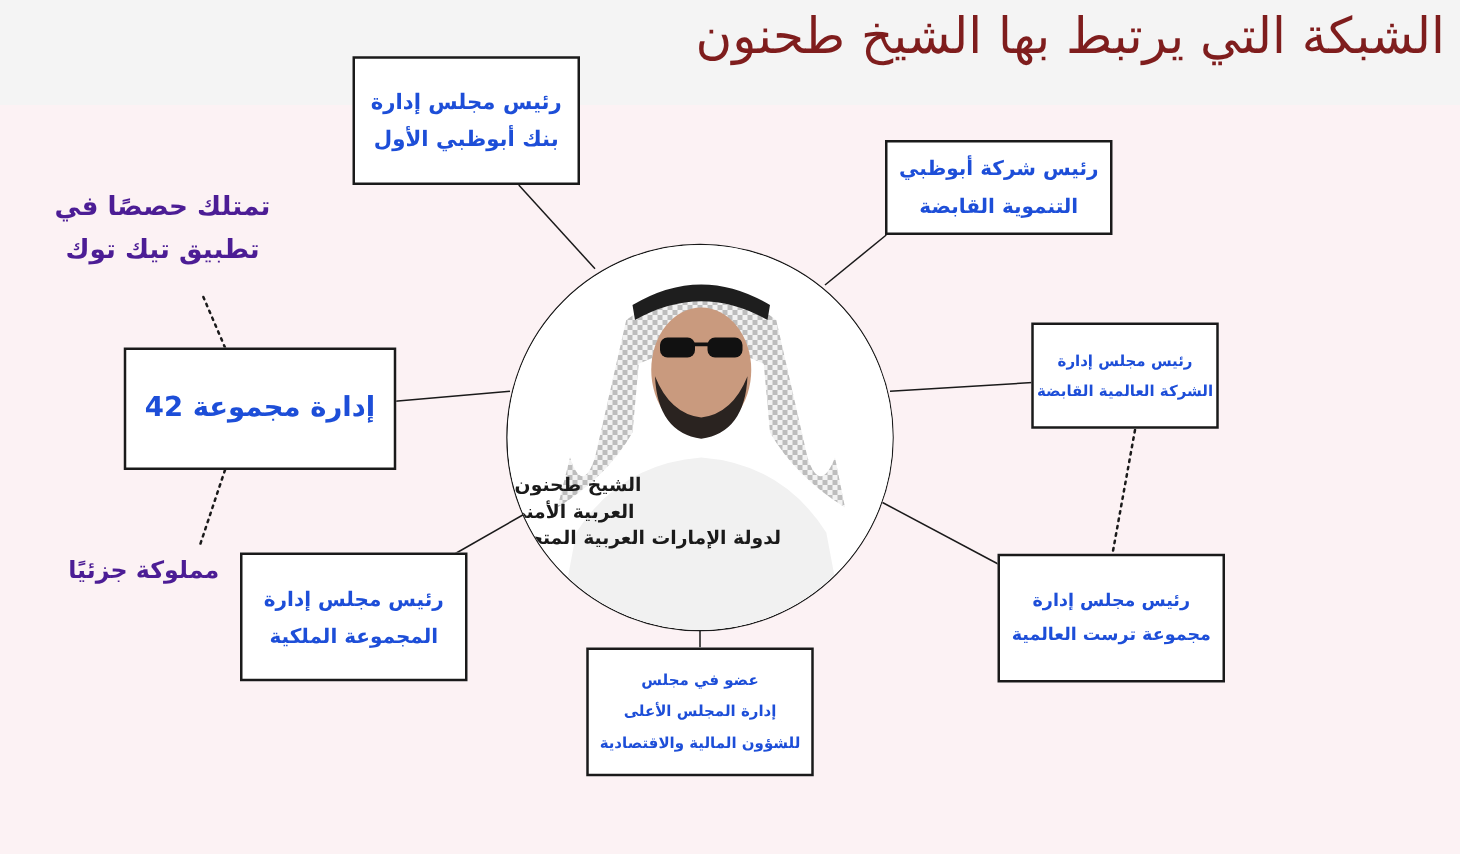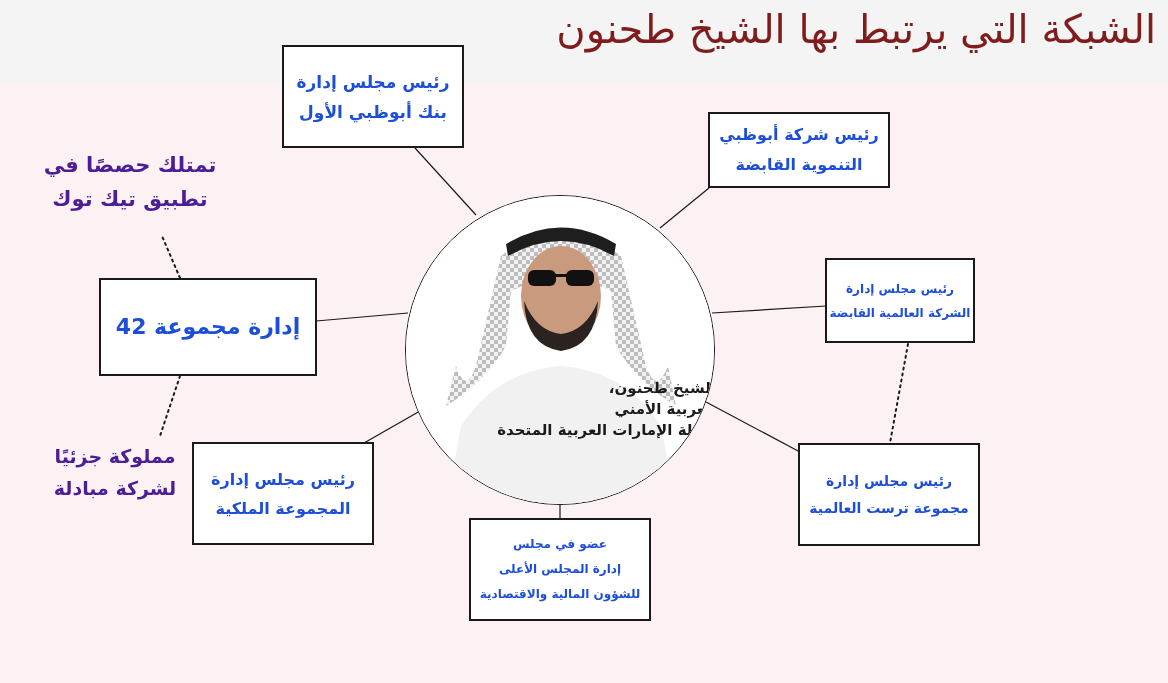--- a/index.html
+++ b/index.html
@@ -35,21 +35,21 @@
     }
     .free-note span { display: block; white-space: nowrap; }
     .center-circle {
       position: absolute; left: 405px; top: 195px; width: 310px; height: 310px;
       border-radius: 50%; border: 1.5px solid #1a1a1a; overflow: hidden;
       background: #ffffff;
     }
     .portrait { position: absolute; left: 0; top: 0; width: 310px; height: 310px; }
     .center-caption {
       position: absolute; left: 0; width: 310px; top: 182px;
-      direction: rtl; text-align: right; font-weight: bold; font-size: 15px;
+      direction: rtl; text-align: left; font-weight: bold; font-size: 15px;
       line-height: 21px; color: #1a1a1a;
     }
     .center-caption span { display: block; white-space: nowrap; }
   </style>
 </head>
 <body>
 
 <div class="header-band"></div>
 <div class="page-title">الشبكة التي يرتبط بها الشيخ طحنون</div>
 
@@ -135,14 +135,13 @@
   <span>إدارة مجموعة 42</span>
 </div>
 
 <div class="free-note" style="left:30px; top:148px; width:200px; font-size:21px; line-height:34px;">
   <span>تمتلك حصصًا في</span>
   <span>تطبيق تيك توك</span>
 </div>
 
 <div class="free-note" style="left:20px; top:440px; width:190px; font-size:19px; line-height:32px;">
   <span>مملوكة جزئيًا</span>
-  <span>لشركة مبادلة</span>
 </div>
 
 </body></html>

